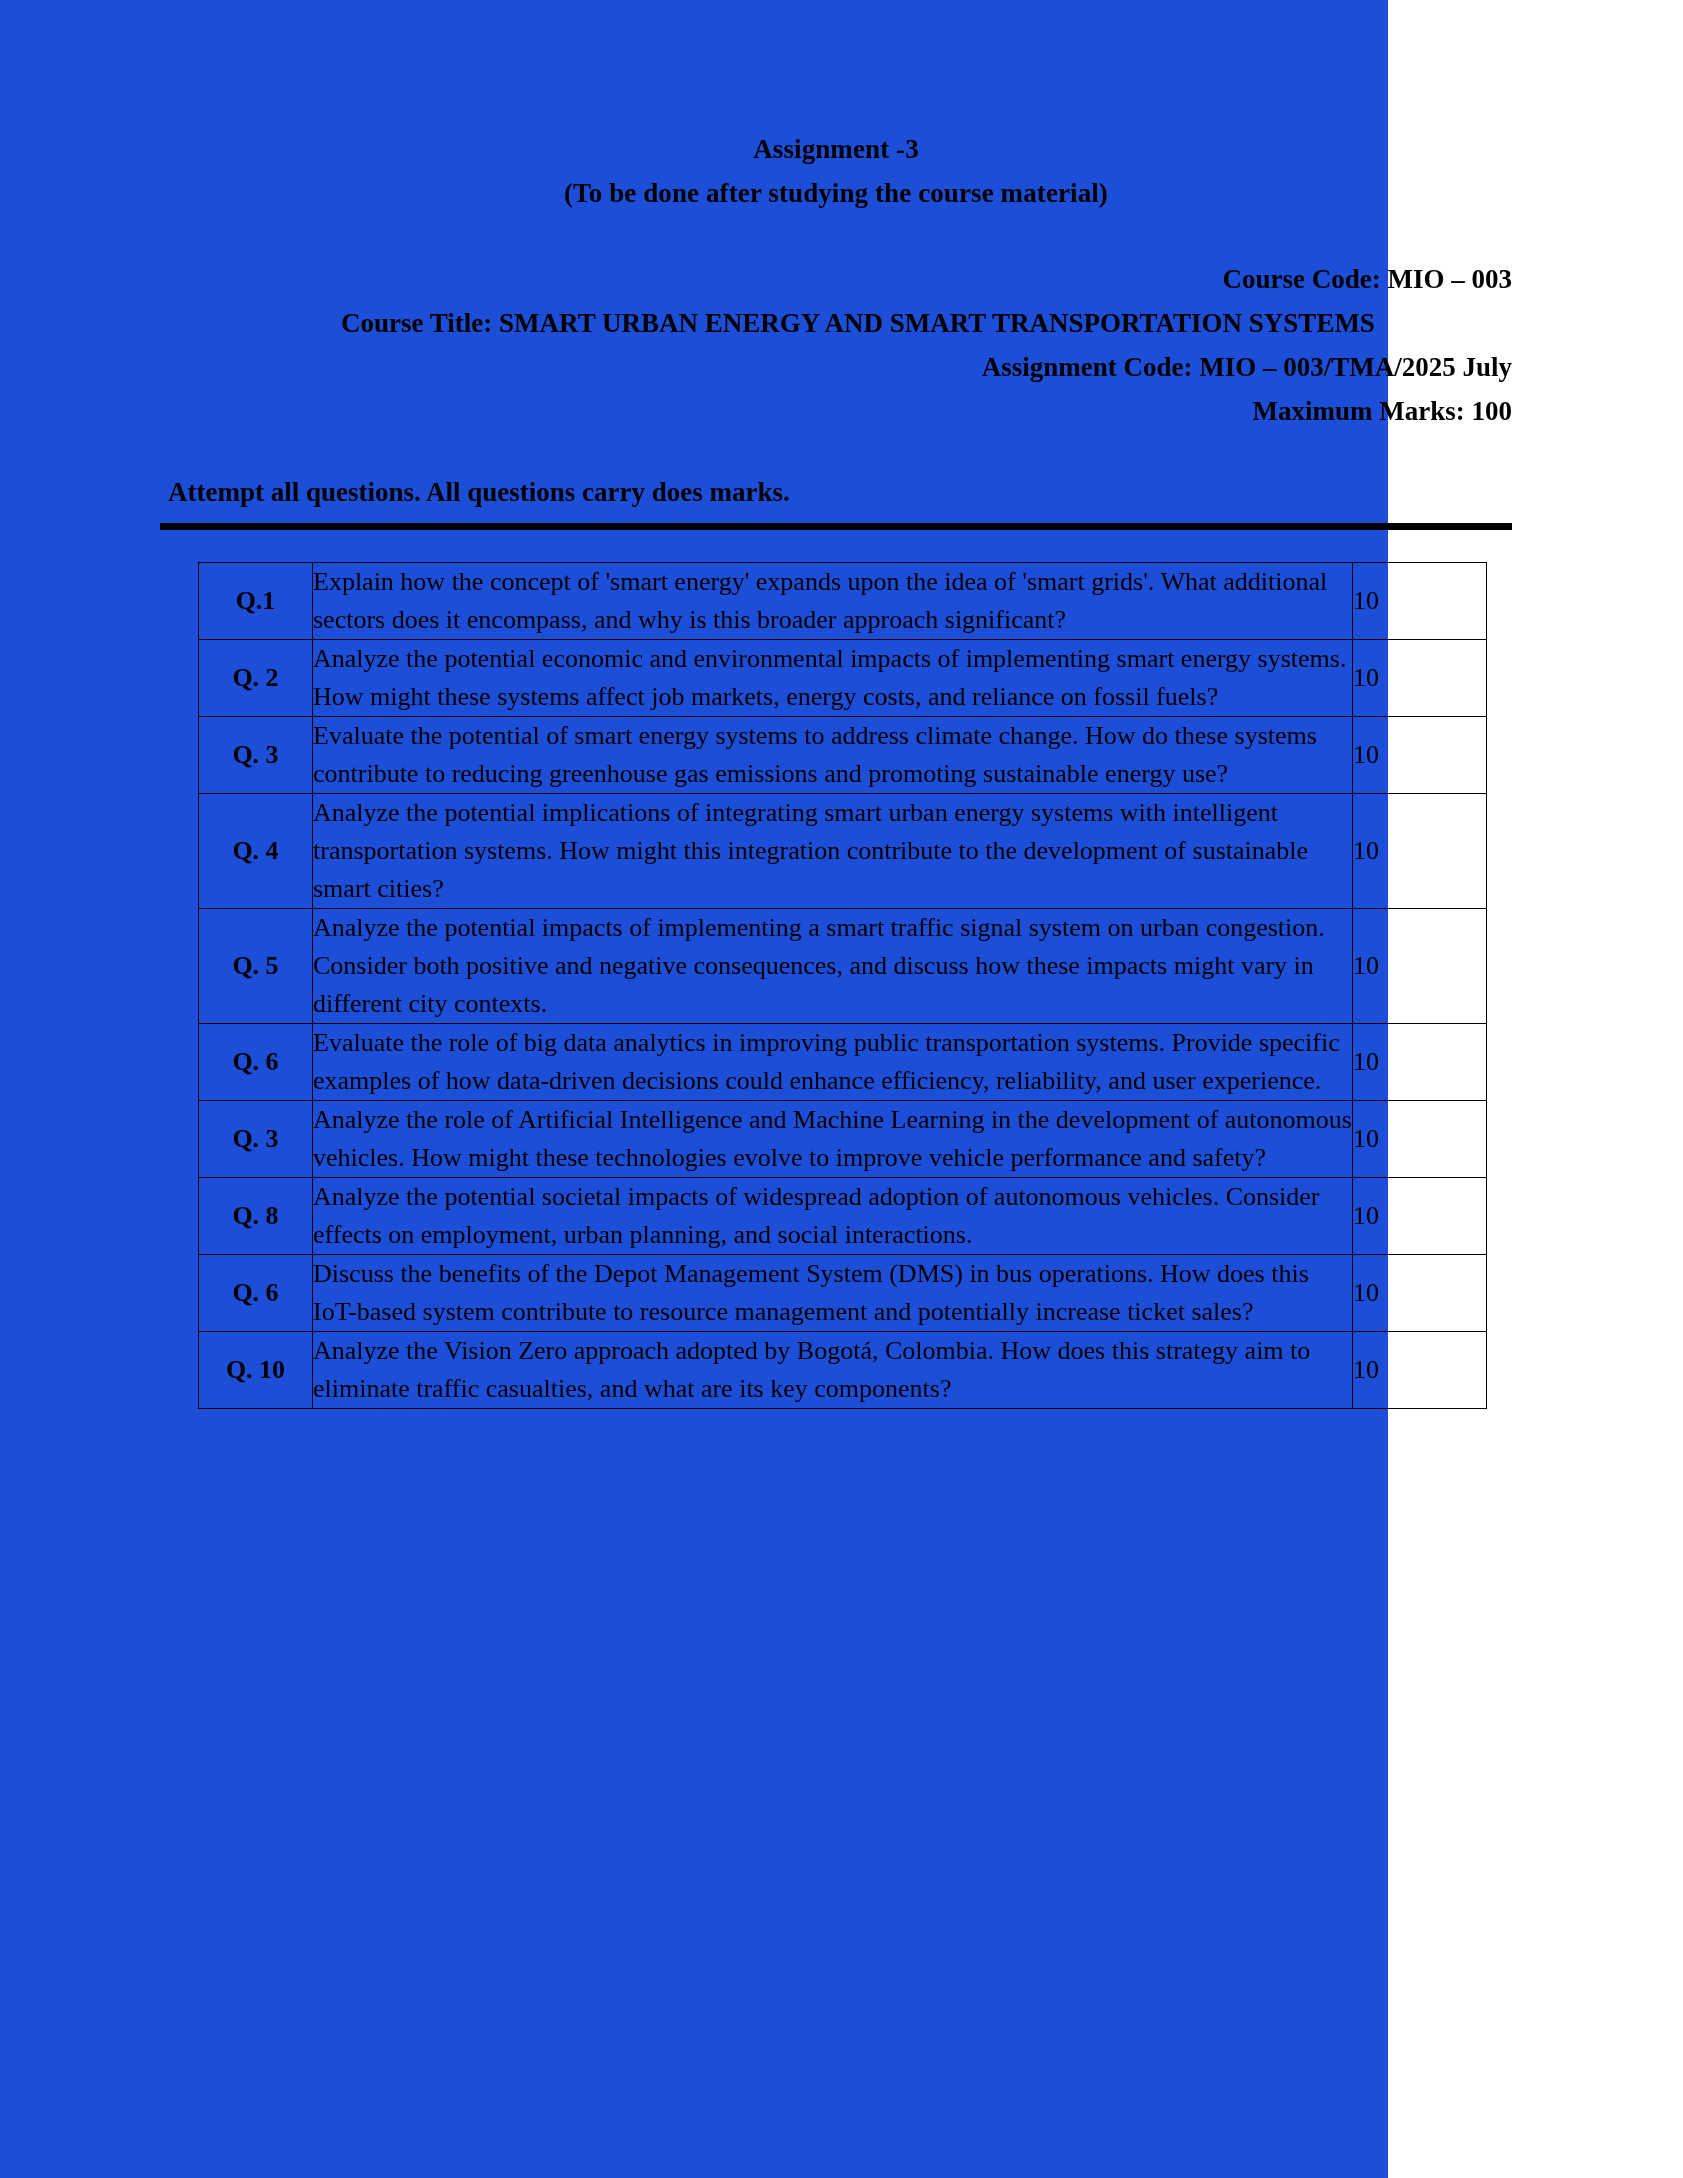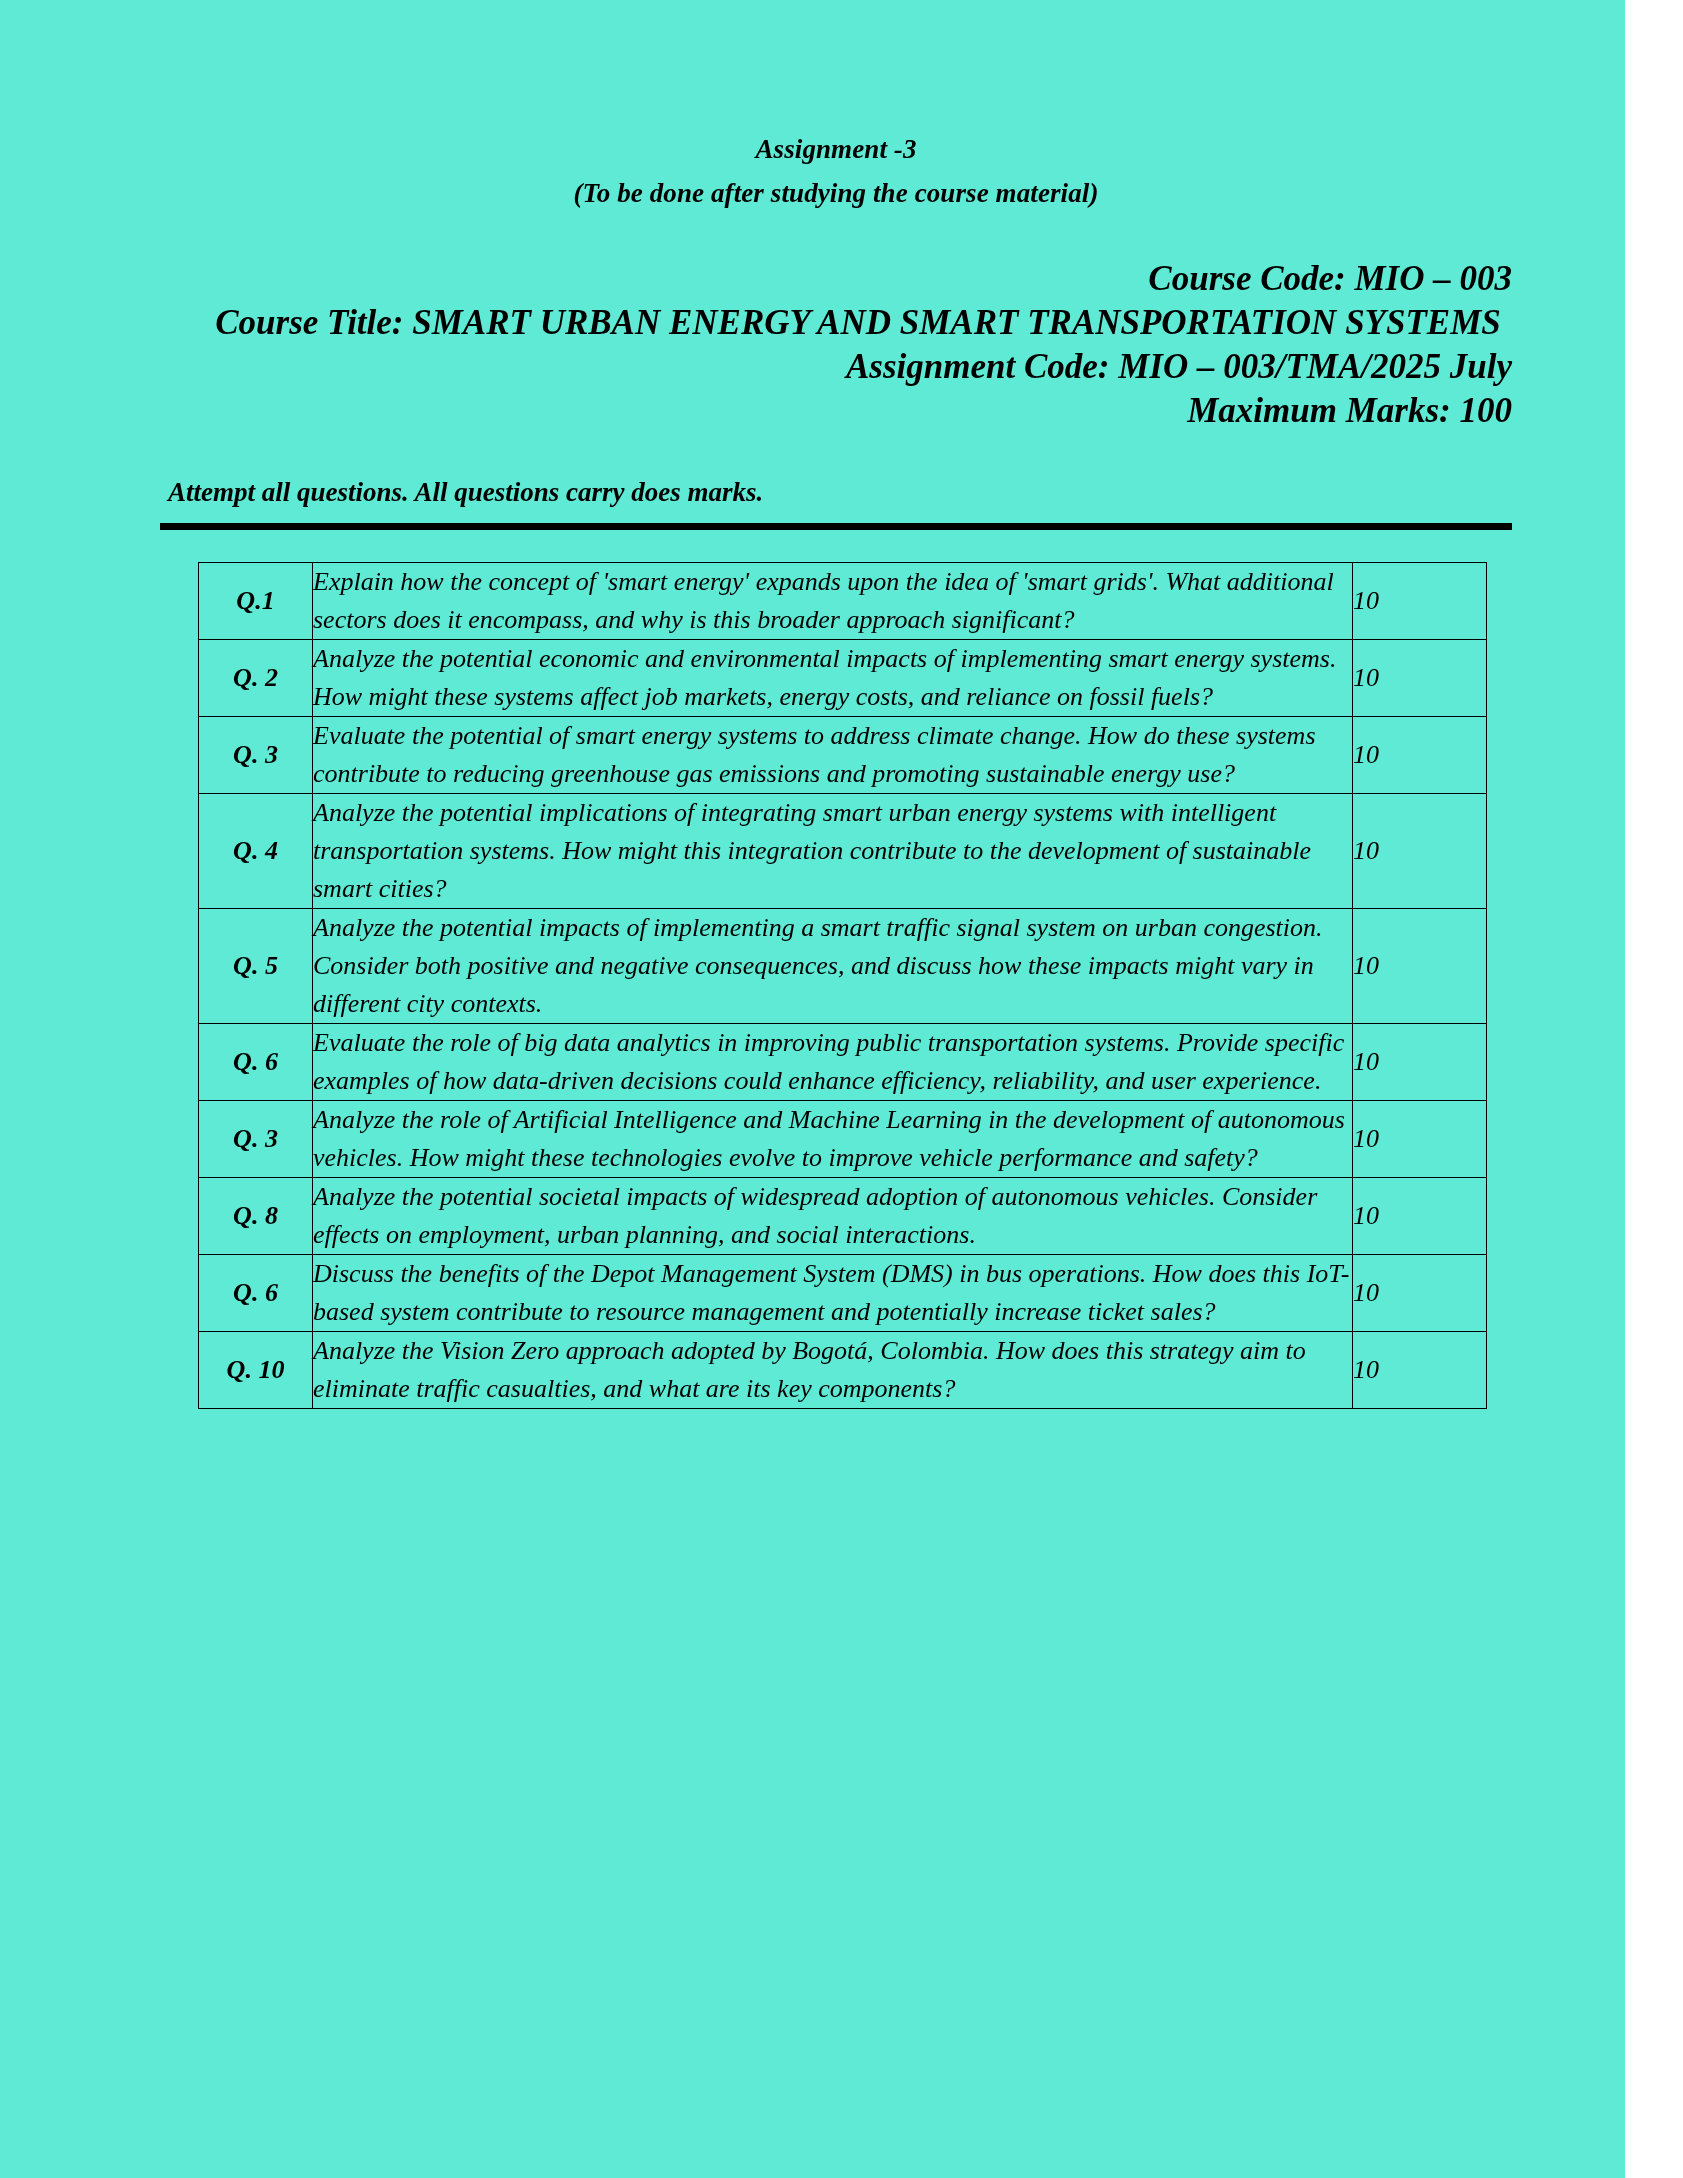--- a/index.html
+++ b/index.html
@@ -9,25 +9,24 @@
   }
   body {
     width: 1683px;
     height: 2178px;
     font-family: "Liberation Serif", "DejaVu Serif", serif;
     color: #000000;
     overflow: hidden;
   }
   .page {
     position: relative;
-    width: 1625px;
+    width: 1388px;
     height: 2178px;
-    background: #5eead4;
+    background: #1d4ed8;
     box-sizing: border-box;
-    font-style: italic;
   }
   .content {
     position: absolute;
     left: 160px;
     top: 0;
     width: 1352px;
   }
 
   
   .doc-title-block {
@@ -40,21 +39,21 @@
     line-height: 44px;
     letter-spacing: 0.1px;
   }
 
   .meta-block {
     margin-top: 42px;
     text-align: right;
   }
   .meta-line {
     font-weight: bold;
-    font-size: 35px;
+    font-size: 27px;
     line-height: 44px;
     white-space: nowrap;
   }
   .meta-line.course-title {
     text-align: center;
     padding-left: 44px;
   }
 
   .instruction-block {
     margin-top: 42px;

